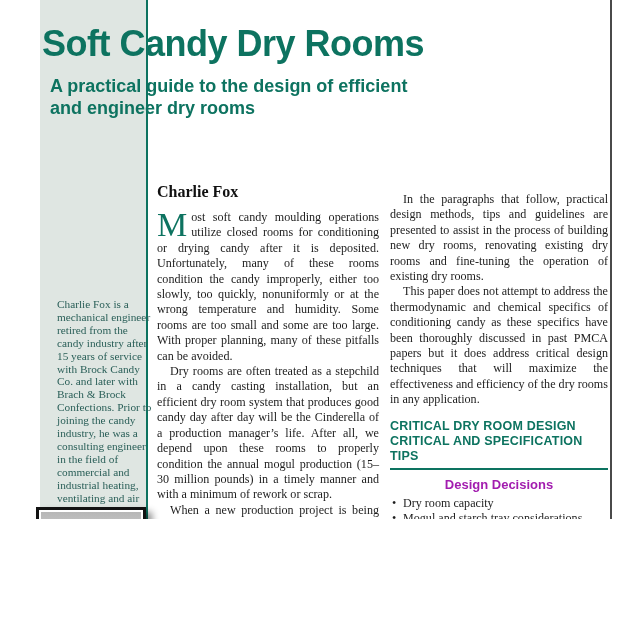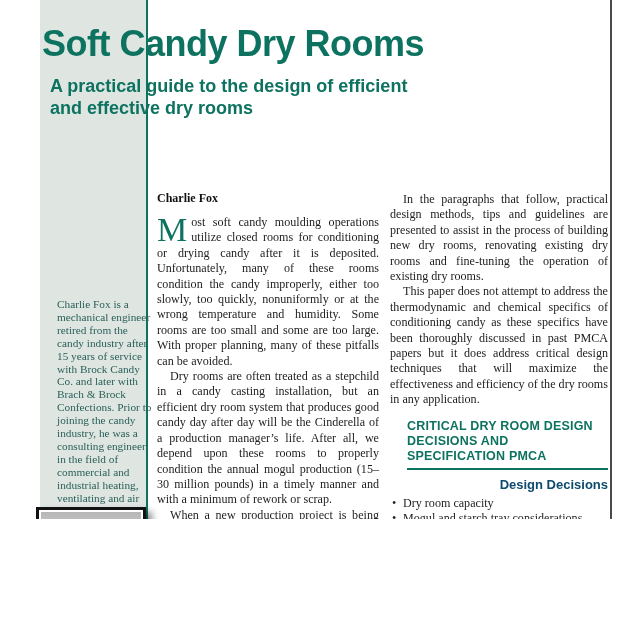--- a/index.html
+++ b/index.html
@@ -76,61 +76,61 @@
   .photo-frame svg { display: block; }
 
   .col {
     position: absolute;
     text-align: justify;
     color: #1d1d1d;
   }
   .col1 { left: 157px; top: 183px; width: 222px; }
   .col2 { left: 390px; top: 192px; width: 218px; }
   .author {
-    margin: 8px 0 9px 0;
-    font-weight: bold;
-    font-size: 12px;
+    margin: 0 0 9px 0;
+    font-weight: bold;
+    font-size: 16px;
     color: #111;
     text-align: left;
   }
   .para {
     margin: 0;
     font-size: 12.1px;
     line-height: 15.4px;
   }
   .para.indent { text-indent: 13px; }
   .dropcap {
     float: left;
     font-size: 34px;
     line-height: 27px;
     padding: 1px 4px 0 0;
     color: #0d7360;
     font-family: "Liberation Serif", serif;
   }
   .section-heading {
-    margin: 11px 0 0 17px;
+    margin: 11px 0 0 0;
     font-family: "Liberation Sans", sans-serif;
     font-weight: bold;
     font-size: 12.5px;
     line-height: 15px;
     letter-spacing: 0.2px;
     color: #0d7360;
     border-bottom: 2px solid #0d7360;
     padding-bottom: 4px;
     text-align: left;
   }
   .section-heading span { display: block; }
   .subheading {
     margin: 8px 0 4px 0;
     font-family: "Liberation Sans", sans-serif;
     font-weight: bold;
     font-size: 13px;
     line-height: 14px;
-    color: #0c4a6e;
-    text-align: right;
+    color: #a21caf;
+    text-align: center;
   }
   .bullets {
     list-style: none;
     margin: 2px 0 0 0;
     padding: 0;
     text-align: left;
   }
   .bullets li {
     position: relative;
     padding-left: 13px;
@@ -150,21 +150,21 @@
 <div class="page">
 
   <div class="sidebar-band"></div>
   <div class="teal-rule"></div>
   <div class="page-edge"></div>
 
   <header class="masthead">
     <h1 class="title">Soft Candy Dry Rooms</h1>
     <h2 class="subtitle">
       <span class="sub-line">A practical guide to the design of efficient</span>
-      <span class="sub-line">and effective dry rooms</span>
+      <span class="sub-line">and engineer dry rooms</span>
     </h2>
   </header>
 
   <p class="bio">Charlie Fox is a mechanical engineer retired from the candy industry after 15 years of service with Brock Candy Co. and later with Brach &amp; Brock Confections. Prior to joining the candy industry, he was a consulting engineer in the field of commercial and industrial heating, ventilating and air conditioning.</p>
 
   <figure class="photo-frame">
     <svg width="100" height="106" viewBox="0 0 100 106">
       <defs>
         <linearGradient id="bg" x1="0" y1="0" x2="0" y2="1">
           <stop offset="0" stop-color="#b7b7b7"></stop>
@@ -210,21 +210,21 @@
     <p class="para"><span class="dropcap">M</span><span>ost soft candy moulding operations utilize closed rooms for conditioning or drying candy after it is deposited. Unfortunately, many of these rooms condition the candy improperly, either too slowly, too quickly, nonuniformly or at the wrong temperature and humidity. Some rooms are too small and some are too large. With proper planning, many of these pitfalls can be avoided.</span></p>
     <p class="para indent">Dry rooms are often treated as a stepchild in a candy casting installation, but an efficient dry room system that produces good candy day after day will be the Cinderella of a production manager’s life. After all, we depend upon these rooms to properly condition the annual mogul production (15–30 million pounds) in a timely manner and with a minimum of rework or scrap.</p>
     <p class="para indent">When a new production project is being developed, top-level planning tends to focus upon the more glamorous elements of the project such as the mogul plant, the kitchen, the control systems and the down-stream packaging. Too often, insufficient attention is given to the design of efficient and effective dry rooms or to the neces-</p>
   </section>
 
   <section class="col col2">
     <p class="para indent">In the paragraphs that follow, practical design methods, tips and guidelines are presented to assist in the process of building new dry rooms, renovating existing dry rooms and fine-tuning the operation of existing dry rooms.</p>
     <p class="para indent">This paper does not attempt to address the thermodynamic and chemical specifics of conditioning candy as these specifics have been thoroughly discussed in past PMCA papers but it does address critical design techniques that will maximize the effectiveness and efficiency of the dry rooms in any application.</p>
     <h3 class="section-heading">
       <span>CRITICAL DRY ROOM DESIGN</span>
-      <span>DECISIONS AND SPECIFICATION PMCA</span>
+      <span>CRITICAL AND SPECIFICATION TIPS</span>
     </h3>
     <h4 class="subheading">Design Decisions</h4>
     <ul class="bullets">
       <li>Dry room capacity</li>
       <li>Mogul and starch tray considerations</li>
       <li>Dry rooms — attempt and size</li>
       <li>Control options</li>
       <li>Capital cost constraints</li>
     </ul>
     <h4 class="subheading">Specifications and operation</h4>

